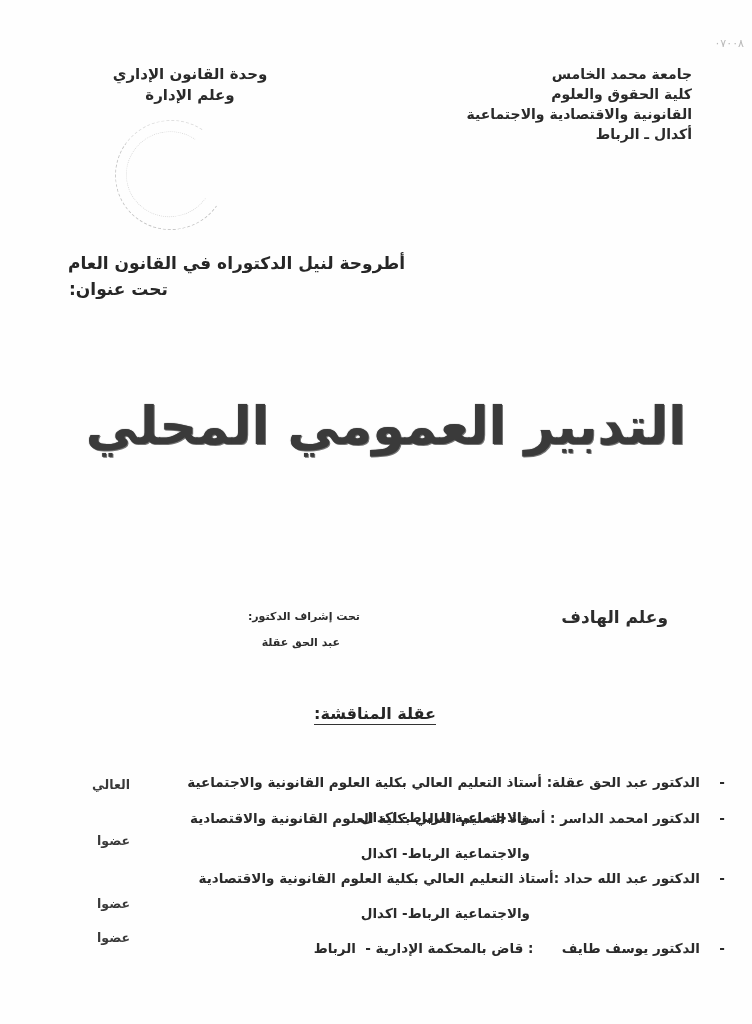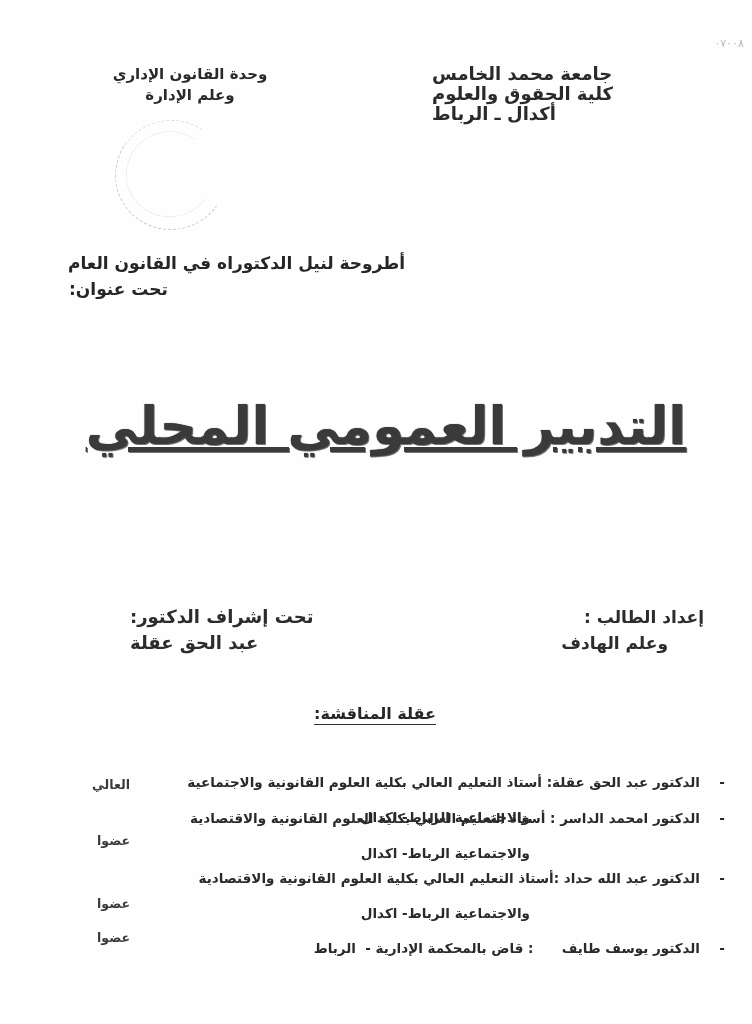--- a/index.html
+++ b/index.html
@@ -29,22 +29,22 @@
       font-size: 11px;
       color: #b9b9b9;
       letter-spacing: 1px;
       margin-top: 25px;
     }
 
     
     .university {
       right: 60px; top: 64px;
       width: 260px;
-      text-align: left;
-      font-size: 18px;
+      text-align: right;
+      font-size: 14px;
       line-height: 20px;
       color: #2a2a2a;
       font-weight: bold;
     }
     .university div { white-space: nowrap; }
 
     
     .unit {
       left: 80px; top: 64px;
       width: 220px;
@@ -89,41 +89,40 @@
     
     .title {
       left: 0; width: 752px; top: 390px;
       text-align: center;
       font-size: 52px;
       line-height: 72px;
       font-weight: bold;
       color: #3a3a3a;
       letter-spacing: 1px;
       text-shadow: 0 0 1px #555, 1px 1px 0 #777;
-      text-decoration: underline;
     }
     .title .line1 { padding-left: 20px; }
     .title .line2 { padding-left: 40px; }
 
     
     .student {
       right: 48px; top: 604px;
       width: 200px;
       text-align: right;
       font-size: 17px;
       line-height: 26px;
       font-weight: bold;
       color: #2c2c2c;
     }
     .student .name { padding-right: 36px; }
     .supervisor {
       left: 130px; top: 604px;
       width: 230px;
-      text-align: left;
-      font-size: 18px;
+      text-align: right;
+      font-size: 11px;
       line-height: 26px;
       font-weight: bold;
       color: #2c2c2c;
     }
     .supervisor .name { padding-right: 20px; }
 
     
     .committee-heading {
       left: 300px; top: 704px;
       width: 150px;
@@ -181,20 +180,21 @@
 </head>
 <body>
 
 <div class="page">
 
   <div class="abs corner-mark">٠٧٠٠٨</div>
 
   <div class="abs university rtl">
     <div>جامعة محمد الخامس</div>
     <div>كلية الحقوق والعلوم</div>
+    <div>القانونية والاقتصادية والاجتماعية</div>
     <div>أكدال ـ الرباط</div>
   </div>
 
   <div class="abs unit rtl">
     <div>وحدة القانون الإداري</div>
     <div>وعلم الإدارة</div>
   </div>
 
   <div class="abs stamp">
     <div class="stamp-inner"></div>
@@ -203,21 +203,20 @@
   <div class="abs degree rtl">
     <div class="line1">أطروحة لنيل الدكتوراه في القانون العام</div>
     <div class="line2">تحت عنوان:</div>
   </div>
 
   <div class="abs title rtl">
     <div class="line1">التدبير العمومي المحلي</div>
   </div>
 
   <div class="abs student rtl">
-    <div>إعداد الطالب :</div>
     <div class="name">وعلم الهادف</div>
   </div>
 
   <div class="abs supervisor rtl">
     <div>تحت إشراف الدكتور:</div>
     <div class="name">عبد الحق عقلة</div>
   </div>
 
   <div class="abs committee-heading rtl">
     <span>عقلة المناقشة:</span>

